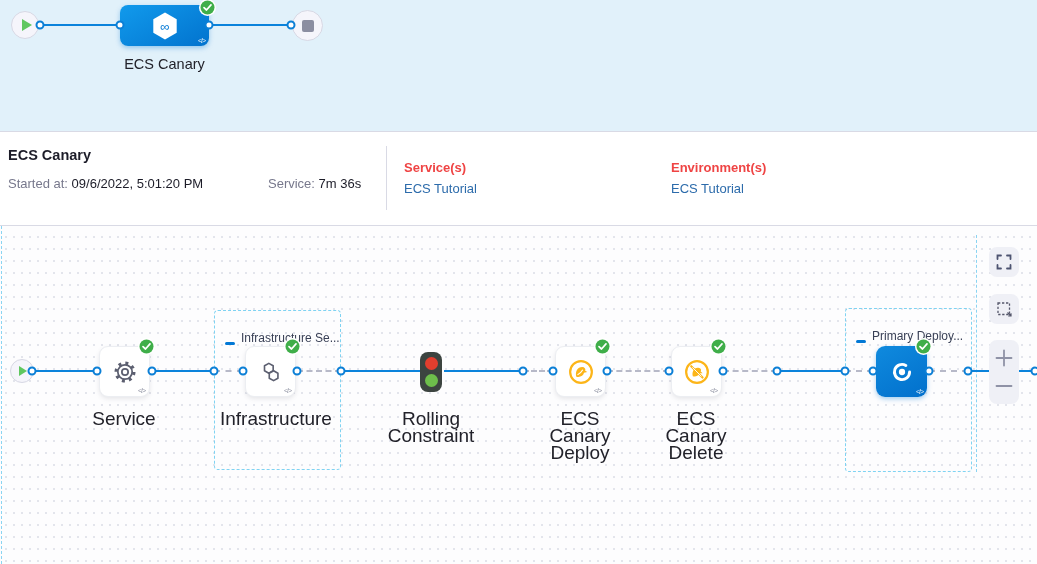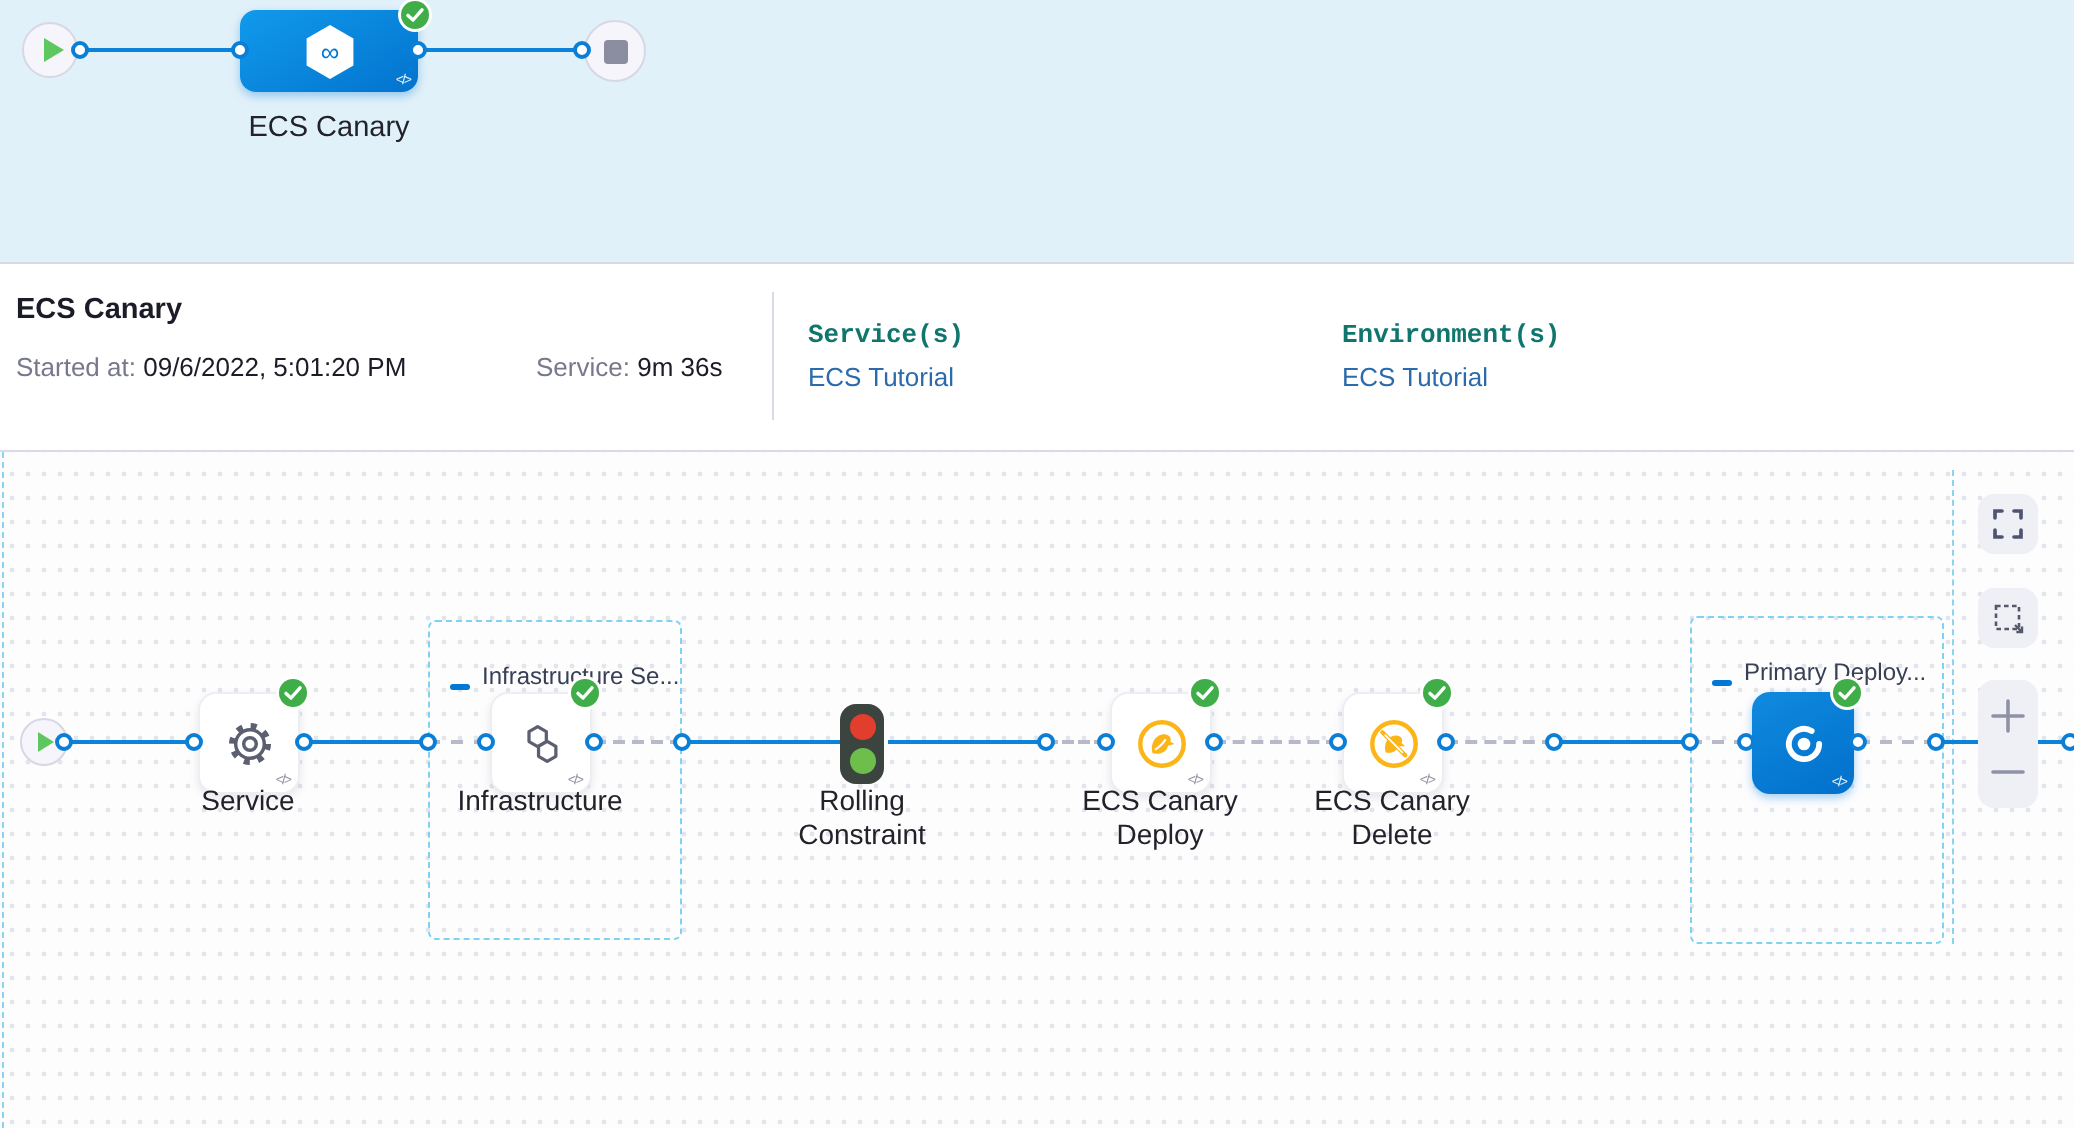--- a/index.html
+++ b/index.html
@@ -21,34 +21,34 @@
   .check-badge { position:absolute; width:17px; height:17px; }
   .banner-label { position:absolute; left:108px; top:56px; width:113px; text-align:center; font-size:14.5px; color:#22222a; }
 
   
   .summary { position:absolute; left:0; top:131px; width:1037px; height:95px; background:#fff; border-top:1px solid #d9dae5; border-bottom:1px solid #d9dae5; }
   .sum-title { position:absolute; left:8px; top:15px; font-size:14.5px; font-weight:bold; color:#1c1c28; }
   .sum-row { position:absolute; top:44px; font-size:13px; color:#1c1c28; }
   .sum-label { color:#77788c; }
   .v-div { position:absolute; left:386px; top:14px; width:1px; height:64px; background:#d9dae5; }
   .sum-col { position:absolute; top:28px; display:flex; flex-direction:column; gap:6px; }
-  .sum-col .head { font-size:13px; font-weight:bold; color:#0f766e;font-family:Liberation Mono, monospace; }
+  .sum-col .head { font-size:13px; font-weight:bold; color:#ef4444; }
   .link { font-size:13px; color:#2c6bab; cursor:pointer; text-decoration:none; }
 
   
   .canvas { position:absolute; left:0; top:226px; width:1037px; height:338px; background:#fdfdfe;
     background-image:radial-gradient(circle,#e3e5ec 1.1px,transparent 1.35px); background-size:8px 12px; background-position:2px 5px; }
   .stage-edge { position:absolute; width:0; border-left:1px dashed #8ad4f2; }
   .group-box { position:absolute; border:1px dashed #7fd3f2; border-radius:4px; }
   .group-head { position:absolute; left:10px; top:20px; display:flex; align-items:flex-end; gap:6px; white-space:nowrap; }
   .minus-pill { width:10px; height:3px; background:#0278d5; border-radius:1.5px; flex:none; cursor:pointer; }
   .group-title { font-size:12px; color:#394056; }
   .node-card { position:absolute; width:51px; height:51px; top:120px; background:#fff; border:1px solid #eceef2; border-radius:9px; box-shadow:0 2px 4px rgba(96,97,112,.14); display:flex; align-items:center; justify-content:center; cursor:pointer; }
   .node-card.blue { background:linear-gradient(150deg,#0f8ade,#0270cc); border:none; box-shadow:0 2px 5px rgba(2,120,213,.35); }
-  .node-label { position:absolute; top:166px; width:100px; text-align:center; font-size:14px; line-height:17px; color:#22222a; }
+  .node-label { position:absolute; top:184px; width:100px; text-align:center; font-size:19px; line-height:17px; color:#22222a; }
   .tl-body { position:absolute; top:126px; width:22px; height:40px; background:#3c4440; border-radius:8px; display:flex; flex-direction:column; align-items:center; justify-content:space-evenly; }
   .tl-light { width:13px; height:13px; border-radius:50%; }
   .canvas-play { left:10px; top:133px; width:24px; height:24px; }
   .canvas-play .play-tri { border-top-width:5px; border-bottom-width:5px; border-left-width:8px; margin-left:2px; }
 
   
   .ctl-btn { position:absolute; left:989px; width:30px; height:30px; background:#eff0f6; border-radius:8px; display:flex; align-items:center; justify-content:center; cursor:pointer; }
   .zoom-panel { position:absolute; left:989px; top:114px; width:30px; height:64px; background:#eff0f6; border-radius:8px; display:flex; flex-direction:column; align-items:center; justify-content:space-evenly; }
   .zoom-panel .zbtn { width:22px; height:22px; display:flex; align-items:center; justify-content:center; cursor:pointer; }
 </style>
@@ -91,21 +91,21 @@
   </div>
 
   <div class="summary">
     <div class="sum-title">ECS Canary</div>
     <div class="sum-row" style="left:8px;">
       <span class="sum-label">Started at:</span>
       <span>09/6/2022, 5:01:20 PM</span>
     </div>
     <div class="sum-row" style="left:268px;">
       <span class="sum-label">Service:</span>
-      <span>9m 36s</span>
+      <span>7m 36s</span>
     </div>
     <div class="v-div"></div>
     <div class="sum-col" style="left:404px;">
       <span class="head">Service(s)</span>
       <a class="link">ECS Tutorial</a>
     </div>
     <div class="sum-col" style="left:671px;">
       <span class="head">Environment(s)</span>
       <a class="link">ECS Tutorial</a>
     </div>

